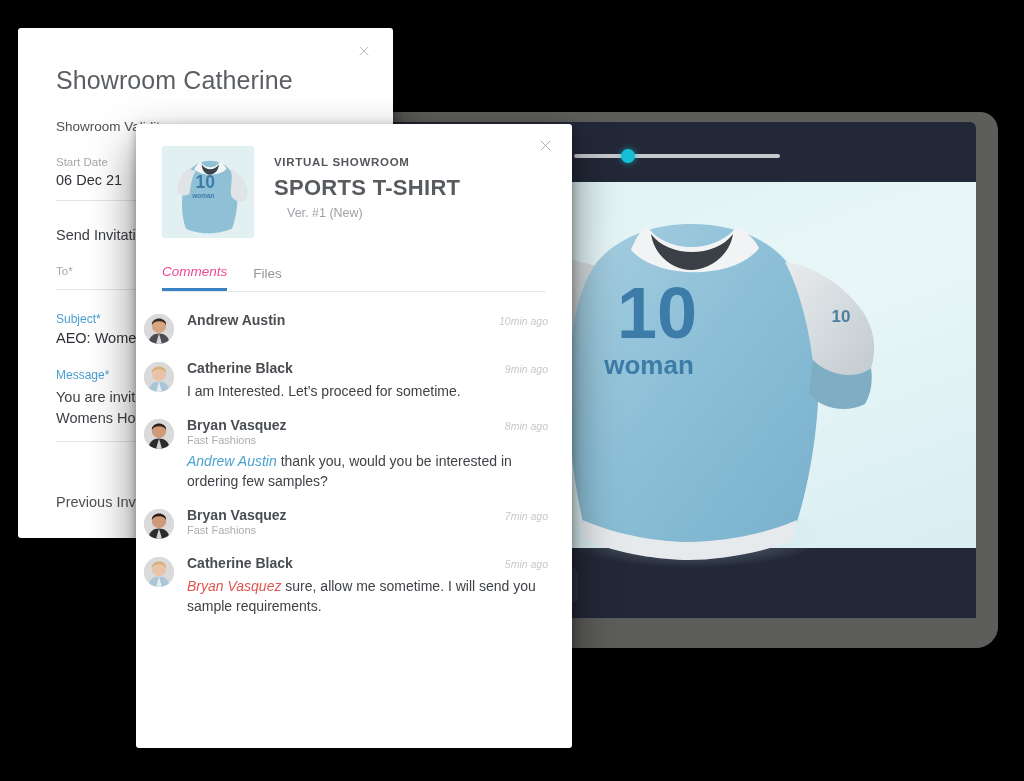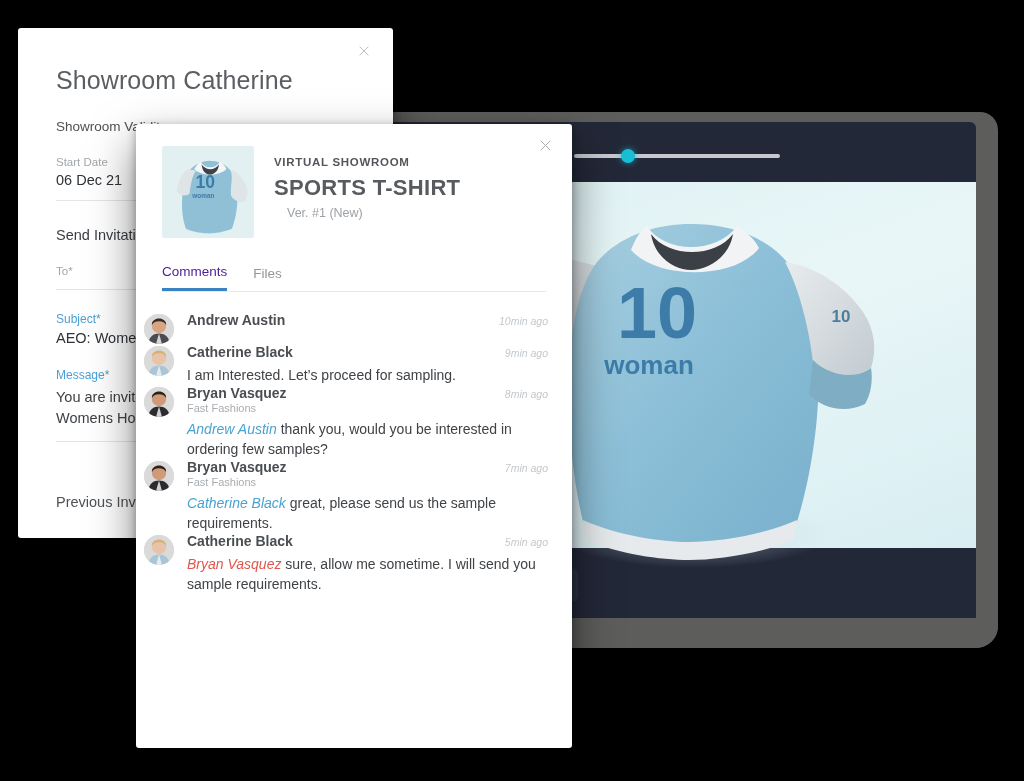--- a/index.html
+++ b/index.html
@@ -139,24 +139,24 @@
 
   .pm-tabs {
     display: flex; gap: 26px; margin: 26px 26px 0 26px;
     border-bottom: 1px solid #e7e9eb; position: relative;
   }
   .pm-tab {
     font-size: 13.5px; color: #93979b; padding-bottom: 9px;
     background: none; border: none; cursor: pointer;
     font-family: "Liberation Sans", sans-serif;
   }
-  .pm-tab.active { color: #4c1d95; border-bottom: 3px solid #3b82c4; }
+  .pm-tab.active { color: #ec4899; border-bottom: 3px solid #3b82c4; font-style: italic; }
 
   .pm-list { padding: 14px 24px 0 8px; }
-  .cmt { display: flex; }
+  .cmt { display: flex; margin-top: 16px; }
   .cmt:first-child { margin-top: 6px; }
   .avatar {
     width: 30px; height: 30px; border-radius: 50%; flex: 0 0 30px;
     overflow: hidden; background: #d9d9d9; position: relative;
     margin-top: 2px;
   }
   .cmt-body { margin-left: 13px; flex: 1; min-width: 0; }
   .cmt-top { display: flex; align-items: baseline; }
   .cmt-author { font-size: 14px; font-weight: 700; color: #4a4e52; }
   .cmt-time {
@@ -359,21 +359,21 @@
               <path d="M10.5 15 C10 9 15 6 20 6 C25 6 30 9 29.5 15 C28 11 25 9.5 20 9.5 C15 9.5 12 11 10.5 15 Z" fill="#d8b07a"></path>
               <path d="M6 40 C6 30 13 26 20 26 C27 26 34 30 34 40 Z" fill="#a9c6d8"></path>
               <path d="M20 26 L16 40 L24 40 Z" fill="#f0f0f0" opacity=".85"></path>
             </svg>
           </div>
           <div class="cmt-body">
             <div class="cmt-top">
               <span class="cmt-author">Catherine Black</span>
               <span class="cmt-time">9min ago</span>
             </div>
-            <div class="cmt-text">I am Interested. Let’s proceed for sampling.</div>
+            <div class="cmt-text">I am Interested. Let’s proceed for sometime.</div>
           </div>
         </div>
         <div class="cmt">
           <div class="avatar">
             <svg width="30" height="30" viewBox="0 0 40 40">
               <rect width="40" height="40" fill="#dadada"></rect>
               <circle cx="20" cy="16" r="9.5" fill="#cf9a77"></circle>
               <path d="M10.5 14 C11 7 29 7 29.5 14 C29 10 27 8 20 8 C13 8 11 10 10.5 14 Z" fill="#2e2119"></path>
               <path d="M10.5 15 C10 9 15 6 20 6 C25 6 30 9 29.5 15 C28 11 25 9.5 20 9.5 C15 9.5 12 11 10.5 15 Z" fill="#2e2119"></path>
               <path d="M6 40 C6 30 13 26 20 26 C27 26 34 30 34 40 Z" fill="#2b2b30"></path>
@@ -399,21 +399,20 @@
               <path d="M6 40 C6 30 13 26 20 26 C27 26 34 30 34 40 Z" fill="#2b2b30"></path>
               <path d="M20 26 L16 40 L24 40 Z" fill="#f0f0f0" opacity=".85"></path>
             </svg>
           </div>
           <div class="cmt-body">
             <div class="cmt-top">
               <span class="cmt-author">Bryan Vasquez</span>
               <span class="cmt-time">7min ago</span>
             </div>
             <div class="cmt-org">Fast Fashions</div>
-            <div class="cmt-text"><span class="mention blue">Catherine Black</span> great, please send us the sample requirements.</div>
           </div>
         </div>
         <div class="cmt">
           <div class="avatar">
             <svg width="30" height="30" viewBox="0 0 40 40">
               <rect width="40" height="40" fill="#dadada"></rect>
               <circle cx="20" cy="16" r="9.5" fill="#e8c3a8"></circle>
               <path d="M10.5 14 C11 7 29 7 29.5 14 C29 10 27 8 20 8 C13 8 11 10 10.5 14 Z" fill="#d8b07a"></path>
               <path d="M10.5 15 C10 9 15 6 20 6 C25 6 30 9 29.5 15 C28 11 25 9.5 20 9.5 C15 9.5 12 11 10.5 15 Z" fill="#d8b07a"></path>
               <path d="M6 40 C6 30 13 26 20 26 C27 26 34 30 34 40 Z" fill="#a9c6d8"></path>

